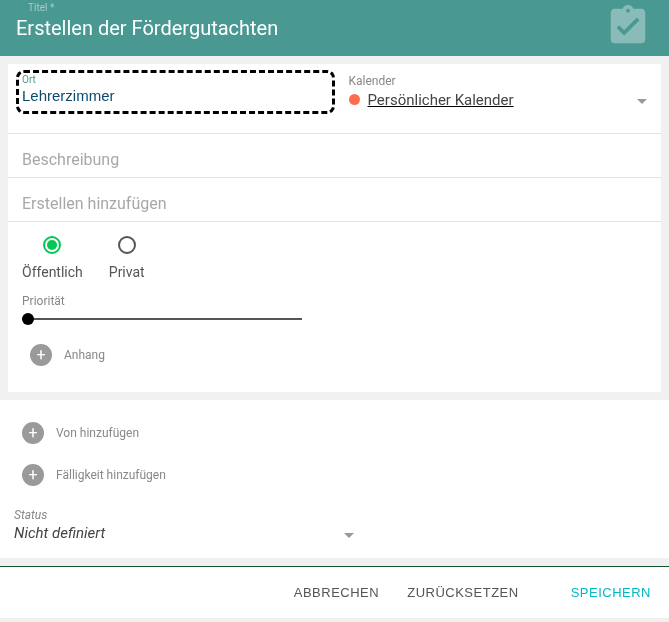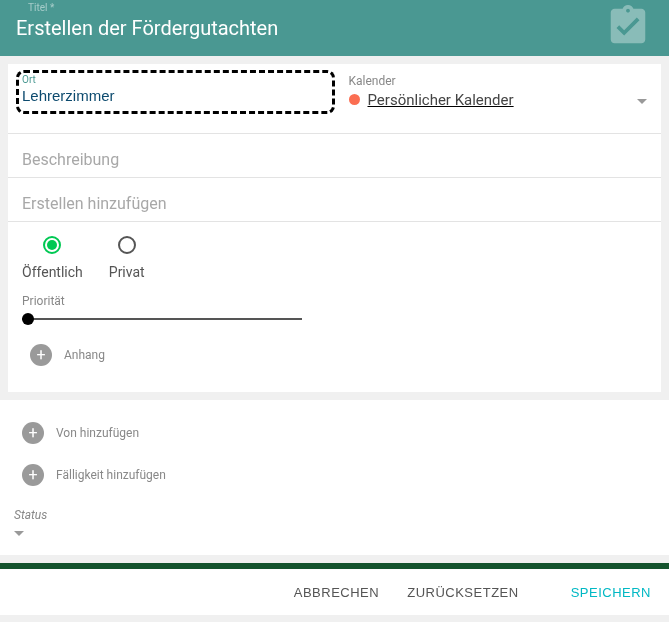--- a/index.html
+++ b/index.html
@@ -35,21 +35,21 @@
 .slider { position: relative; margin-top: 10px; }
 .slider-track { height: 2px; background: #555; width: 280px; }
 .slider-thumb { width: 12px; height: 12px; background: #000; border-radius: 50%; position: absolute; top: -5px; left: 0; }
 .add-row { display: flex; align-items: center; gap: 12px; padding: 14px 22px; }
 .add-icon { width: 22px; height: 22px; border-radius: 50%; background: #9a9a9a; color: #fff; display: flex; align-items: center; justify-content: center; font-size: 16px; line-height: 1; flex-shrink: 0; }
 .add-label { color: #888; font-size: 12px; }
 .section2 { margin-top: 8px; background: #fff; padding: 8px 0 14px 0; }
 .status-block { padding: 8px 14px 0 14px; font-style: italic; }
 .status-val { display: flex; align-items: center; justify-content: space-between; max-width: 340px; }
 .status-text { font-size: 15px; color: #444; padding: 2px 0; }
-.footer { background: #fff; margin-top: 8px; height: 52px; display: flex; align-items: center; justify-content: flex-end; padding: 0 18px; gap: 28px; border-top: 6px solid #14532d; }
+.footer { background: #fff; margin-top: 8px; height: 52px; display: flex; align-items: center; justify-content: flex-end; padding: 0 18px; gap: 28px; border-top: 1px solid #14532d; }
 .btn { font-size: 13px; letter-spacing: 0.5px; font-weight: 500; background: none; border: none; cursor: pointer; }
 .btn-grey { color: #555; }
 .btn-accent { color: #00b8c4; margin-left: 24px; }
 </style>
 </head>
 <body>
 
 <div class="dialog">
 
   <div class="header">
@@ -126,20 +126,21 @@
       <span class="add-icon">+</span>
       <span class="add-label">Von hinzufügen</span>
     </div>
     <div class="add-row" style="padding-top:6px">
       <span class="add-icon">+</span>
       <span class="add-label">Fälligkeit hinzufügen</span>
     </div>
     <div class="status-block">
       <span class="field-label-grey">Status</span>
       <div class="status-val">
+        <span class="status-text">Nicht definiert</span>
         <span class="caret">
           <svg width="10" height="6" viewBox="0 0 10 6">
               <path d="M0 0l5 5 5-5z" fill="#999"></path>
             </svg>
         </span>
       </div>
     </div>
   </div>
 
   <div class="footer">

